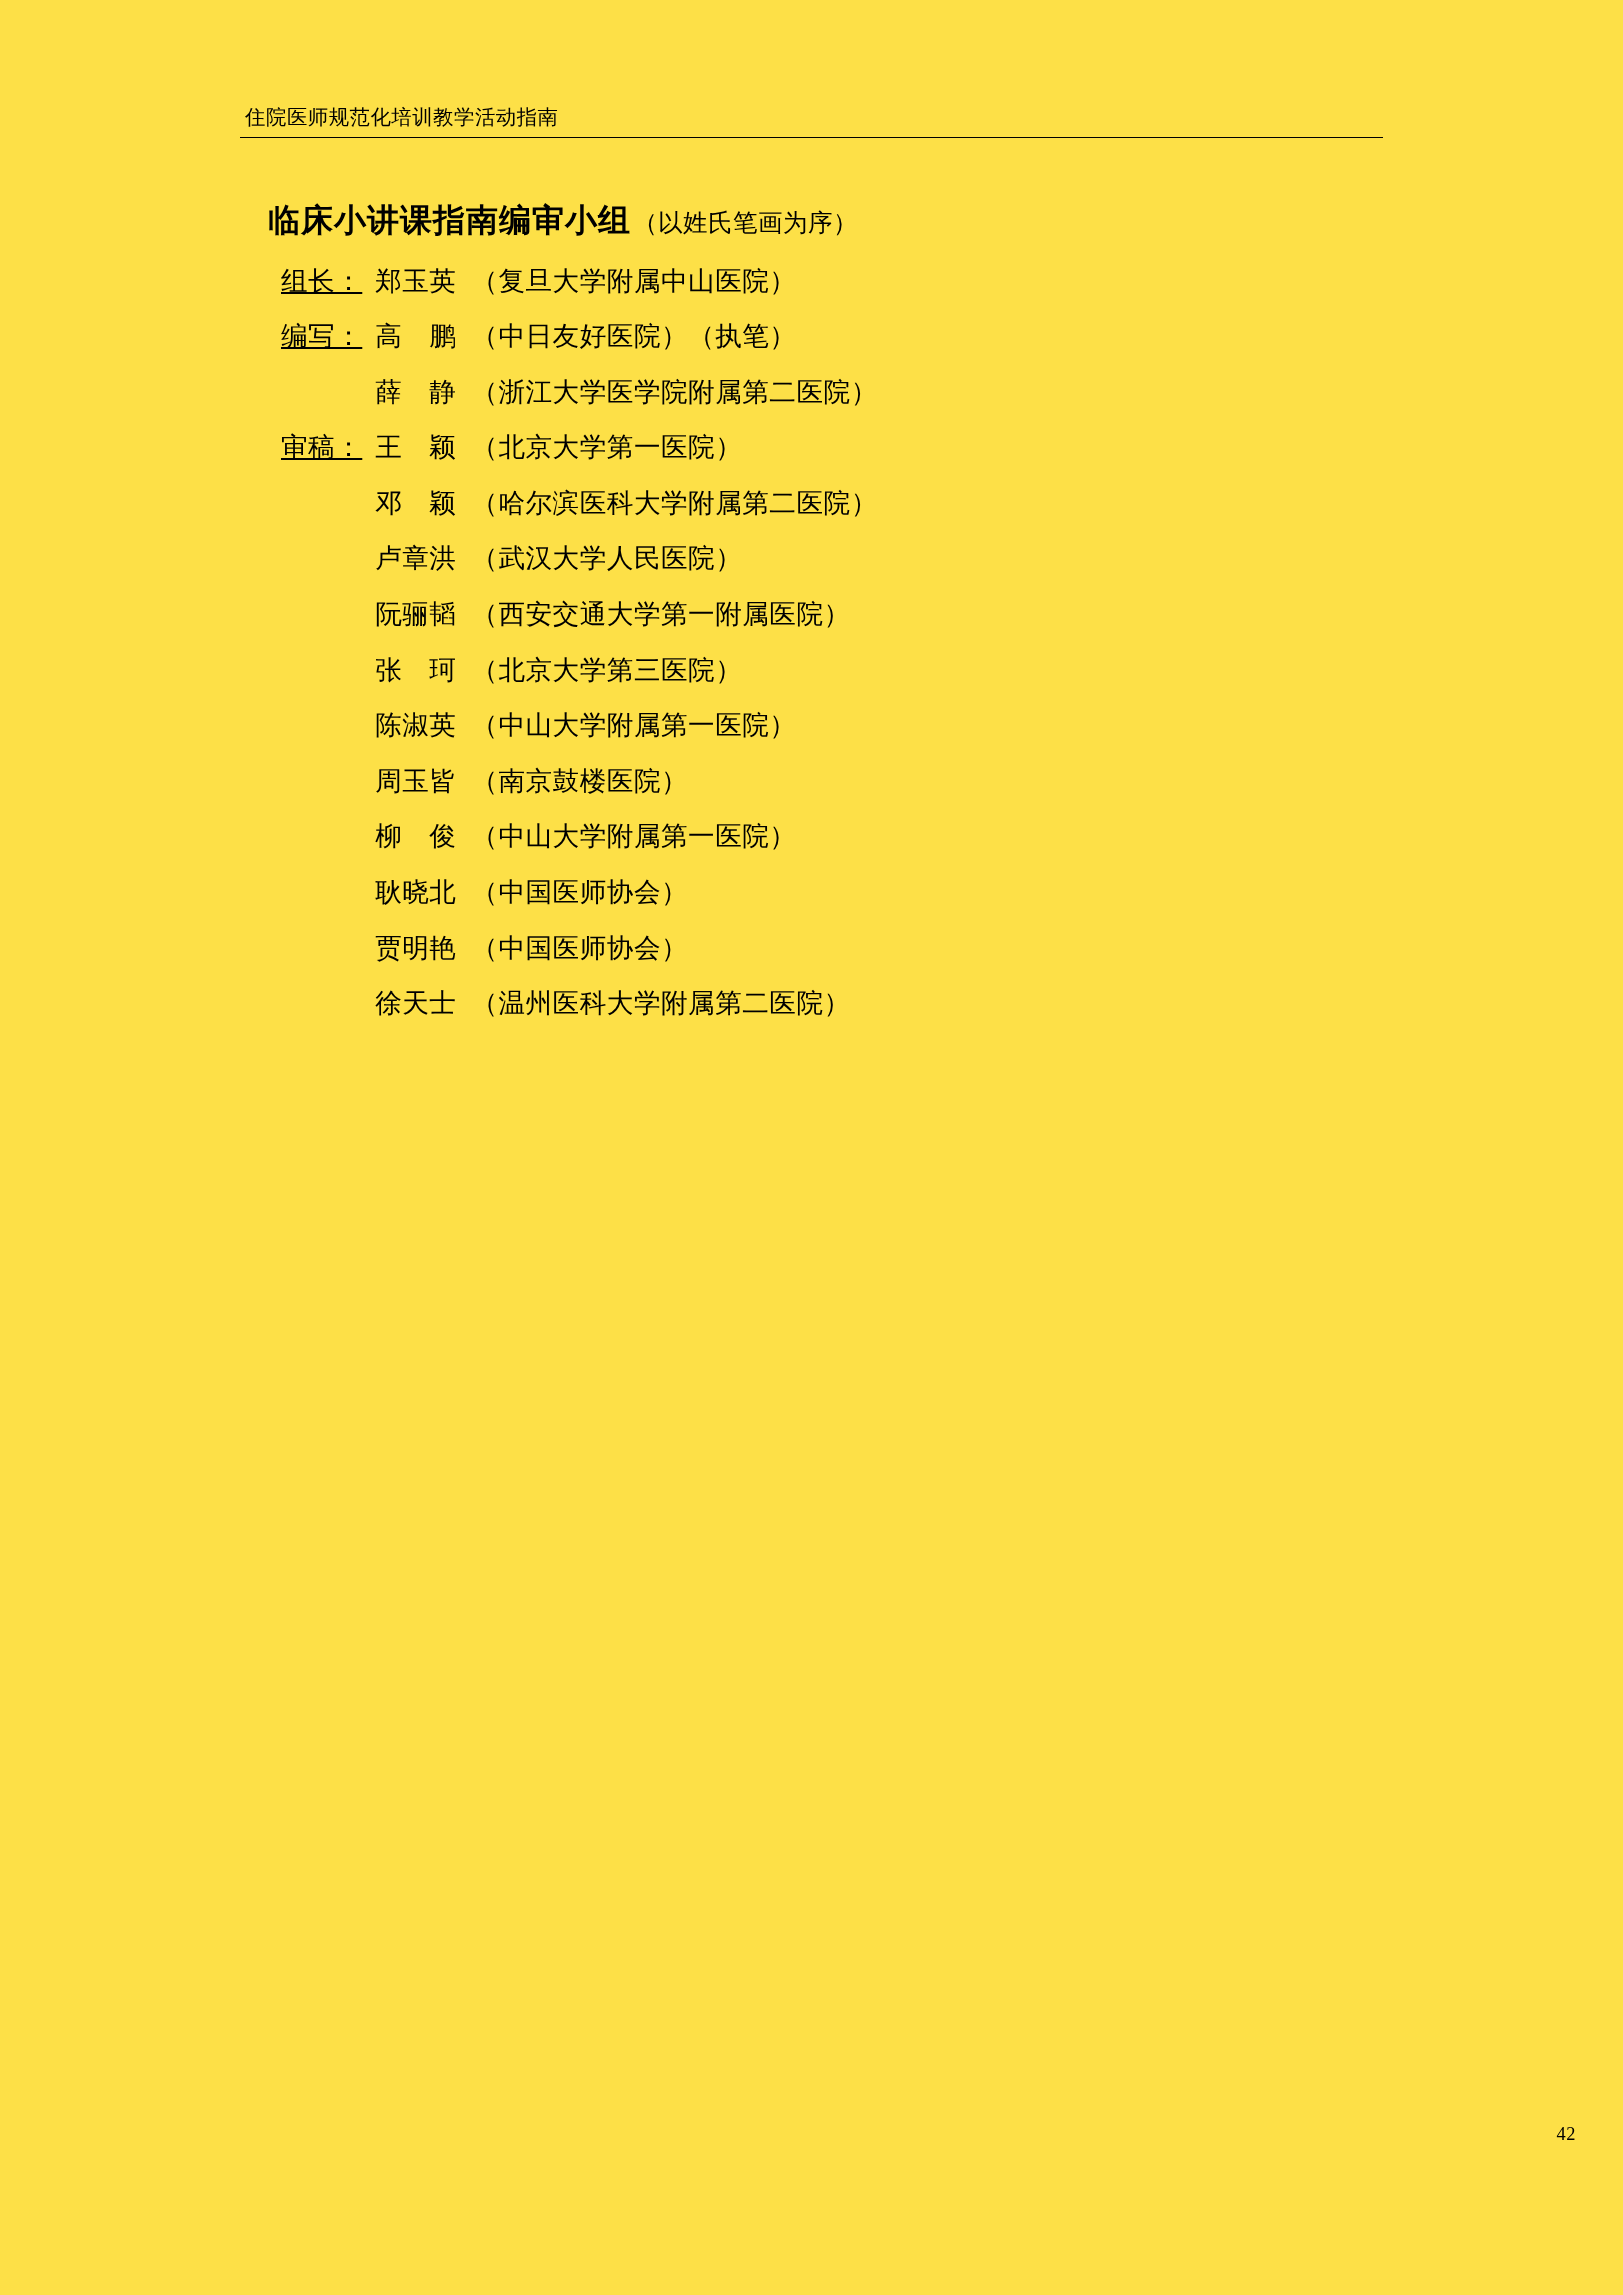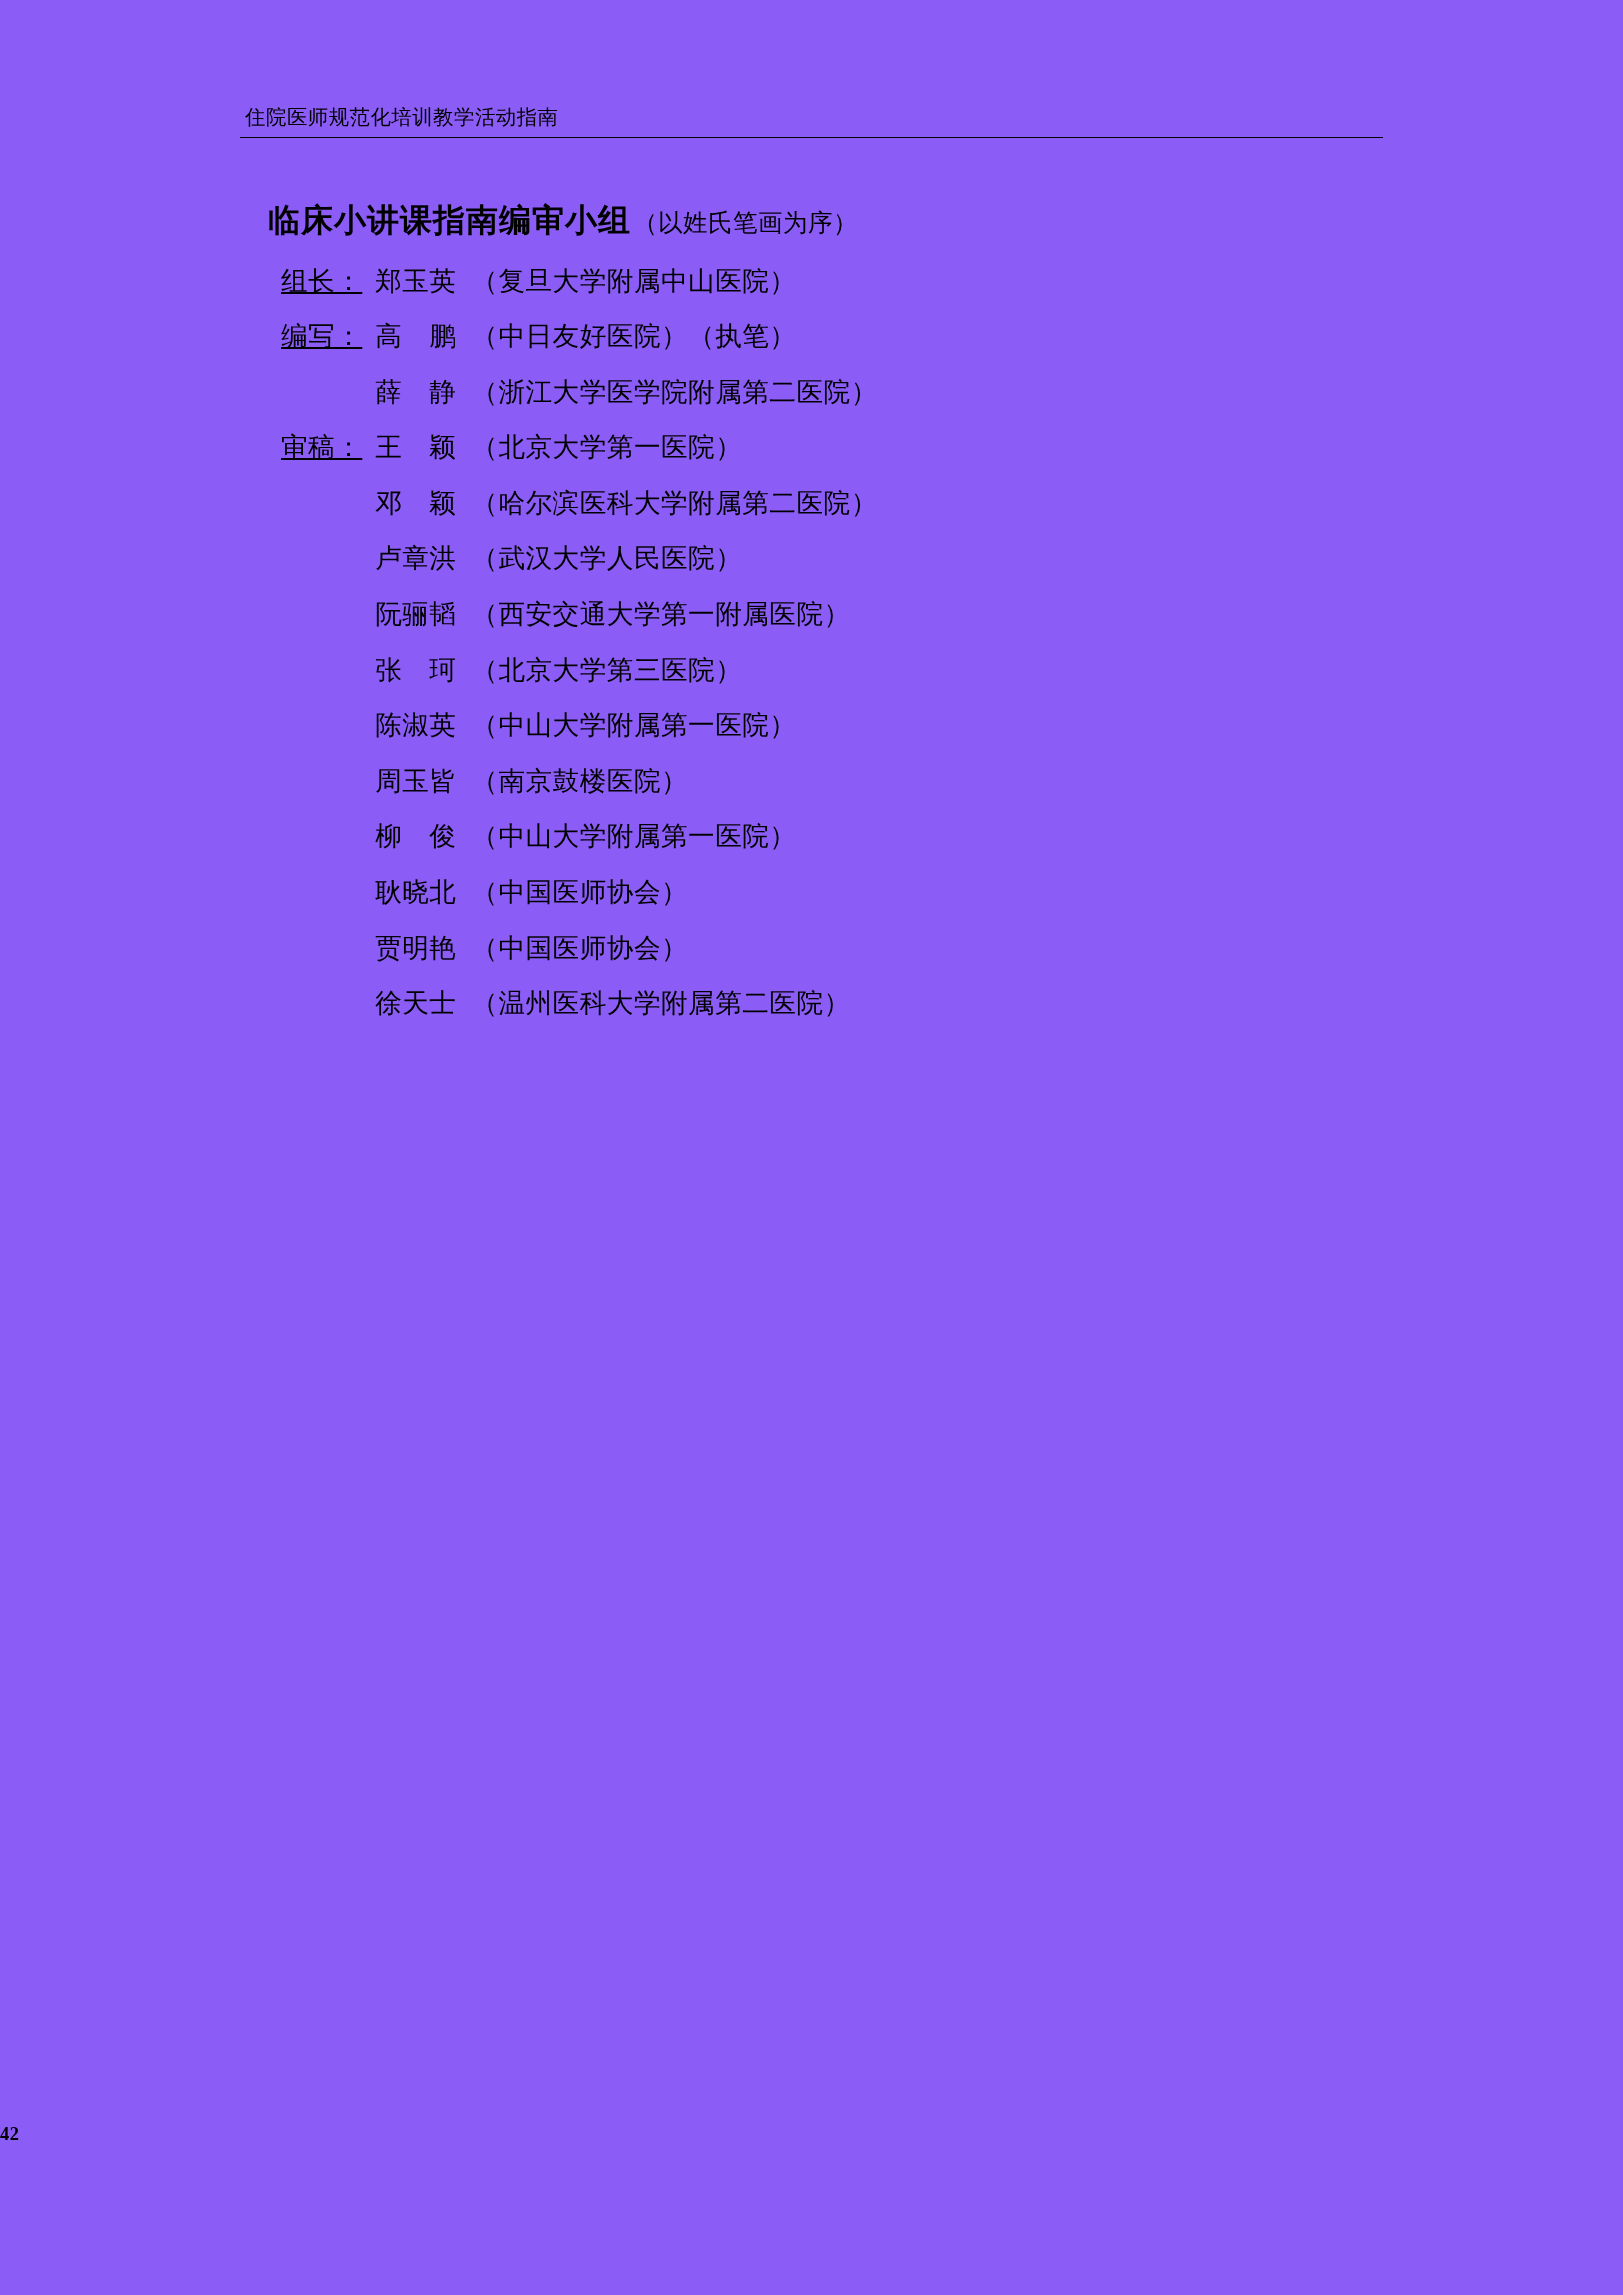--- a/index.html
+++ b/index.html
@@ -8,21 +8,21 @@
     background: #ffffff;
   }
   body {
     font-family: "Liberation Serif", "DejaVu Serif", serif;
     color: #000000;
   }
   .page {
     position: relative;
     width: 1623px;
     height: 2295px;
-    background: #8b5cf6;
+    background: #fde047;
     box-sizing: border-box;
     overflow: hidden;
     padding-left: 26px;
   }
   
   .header {
     position: absolute;
     left: 240px;
     top: 105px;
     width: 1143px;
@@ -85,24 +85,23 @@
     min-width: 89px;
   }
   .entry .aff {
   }
   
   .folio {
     position: absolute;
     left: 0;
     top: 2124px;
     width: 1576px;
-    text-align: left;
+    text-align: right;
     font-size: 18.4px;
     letter-spacing: 0.5px;
-    font-weight: bold;
   }
 </style>
 </head>
 <body>
 
 <div class="page">
 
   <div class="header">
     <div class="header-text">住院医师规范化培训教学活动指南</div>
     <div class="header-rule"></div>

